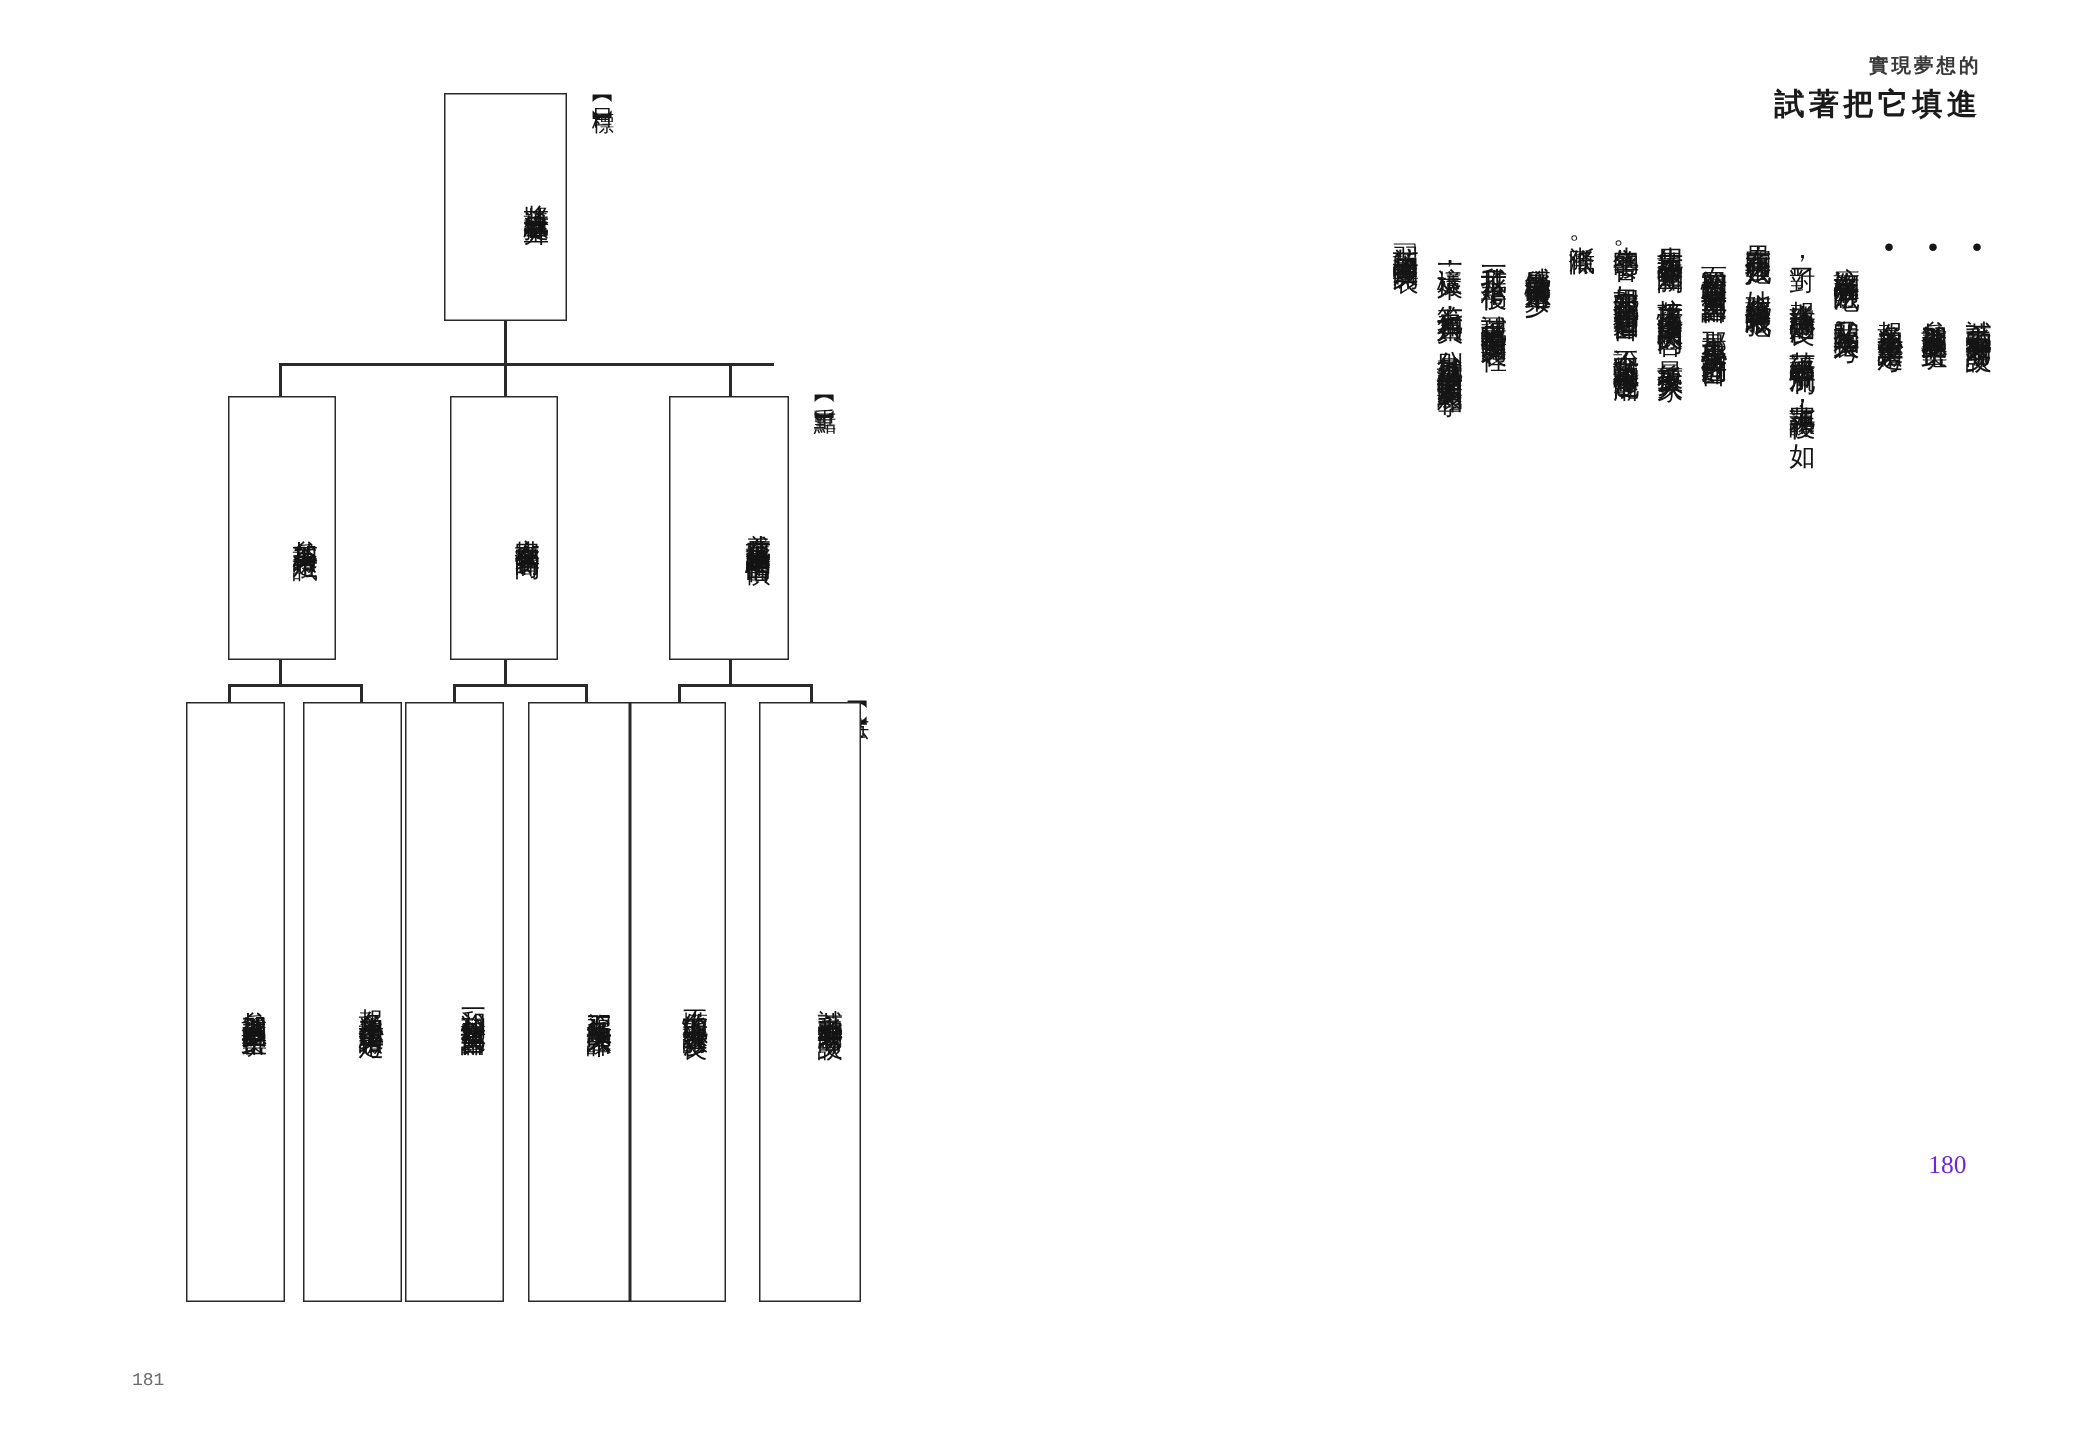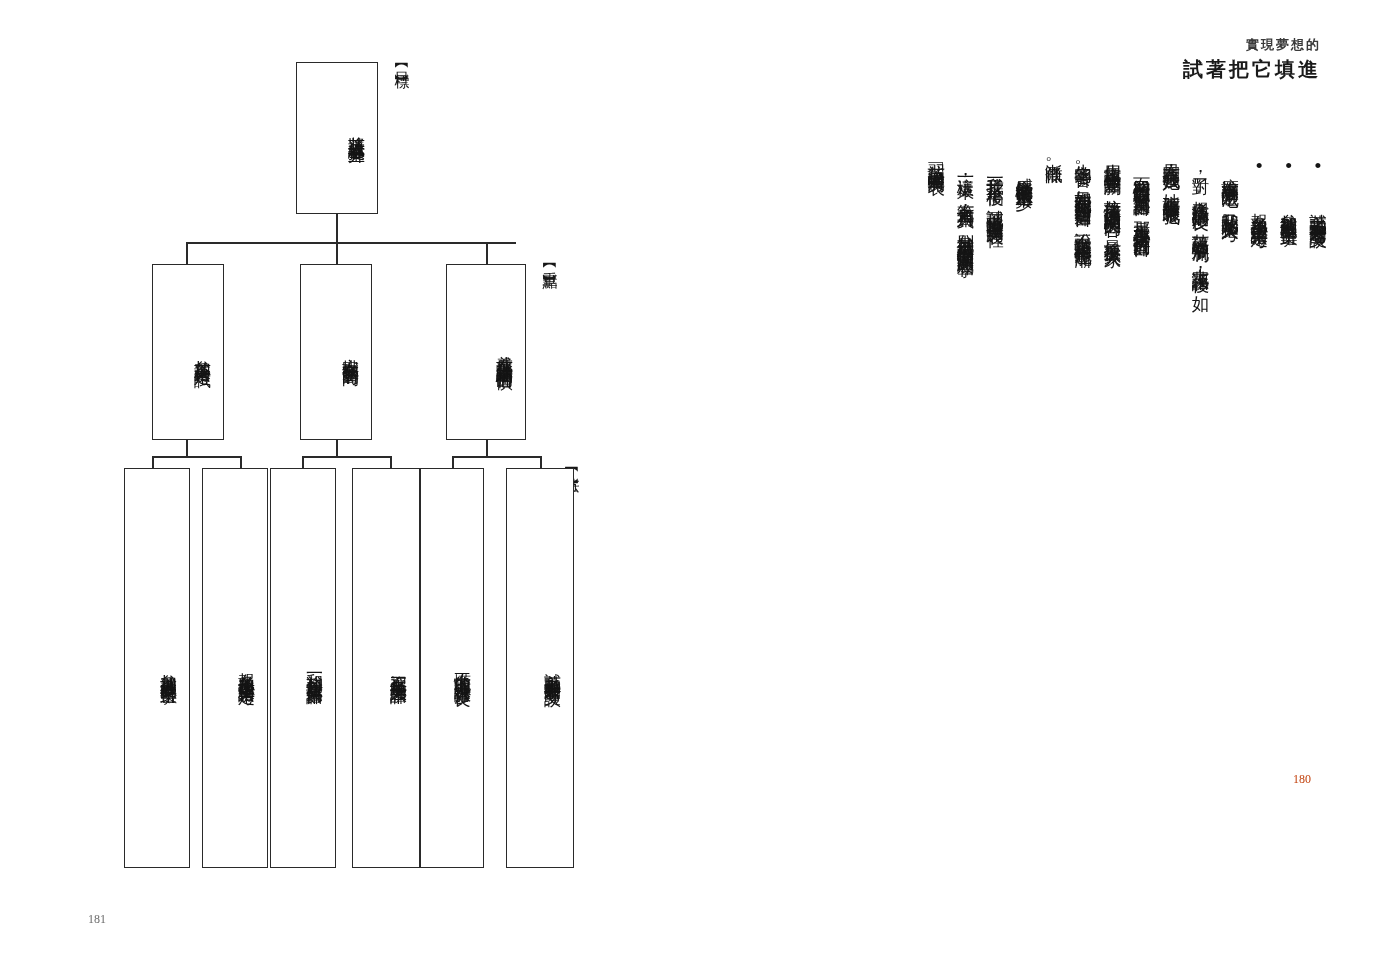--- a/index.html
+++ b/index.html
@@ -76,28 +76,28 @@
   
   .vcol.indent-s { padding-top: 6px; }
   .vcol.indent-m { padding-top: 14px; }
 
   .page-num-left {
     position: absolute;
     left: 88px;
     bottom: 42px;
     font-size: 12px;
     color: #6b6b6b;
-    font-family: Liberation Serif, serif;
+    font-family: Liberation Mono, monospace;
   }
   .page-num-right {
     position: absolute;
     right: 88px;
     bottom: 42px;
-    font-size: 12px;
-    color: #c2410c;
+    font-size: 17px;
+    color: #6d28d9;
     font-family: "Liberation Serif", serif;
   }
 
   
   .left-page {
     position: absolute;
     top: 0;
     left: 0;
     width: 720px;
     height: 969px;

